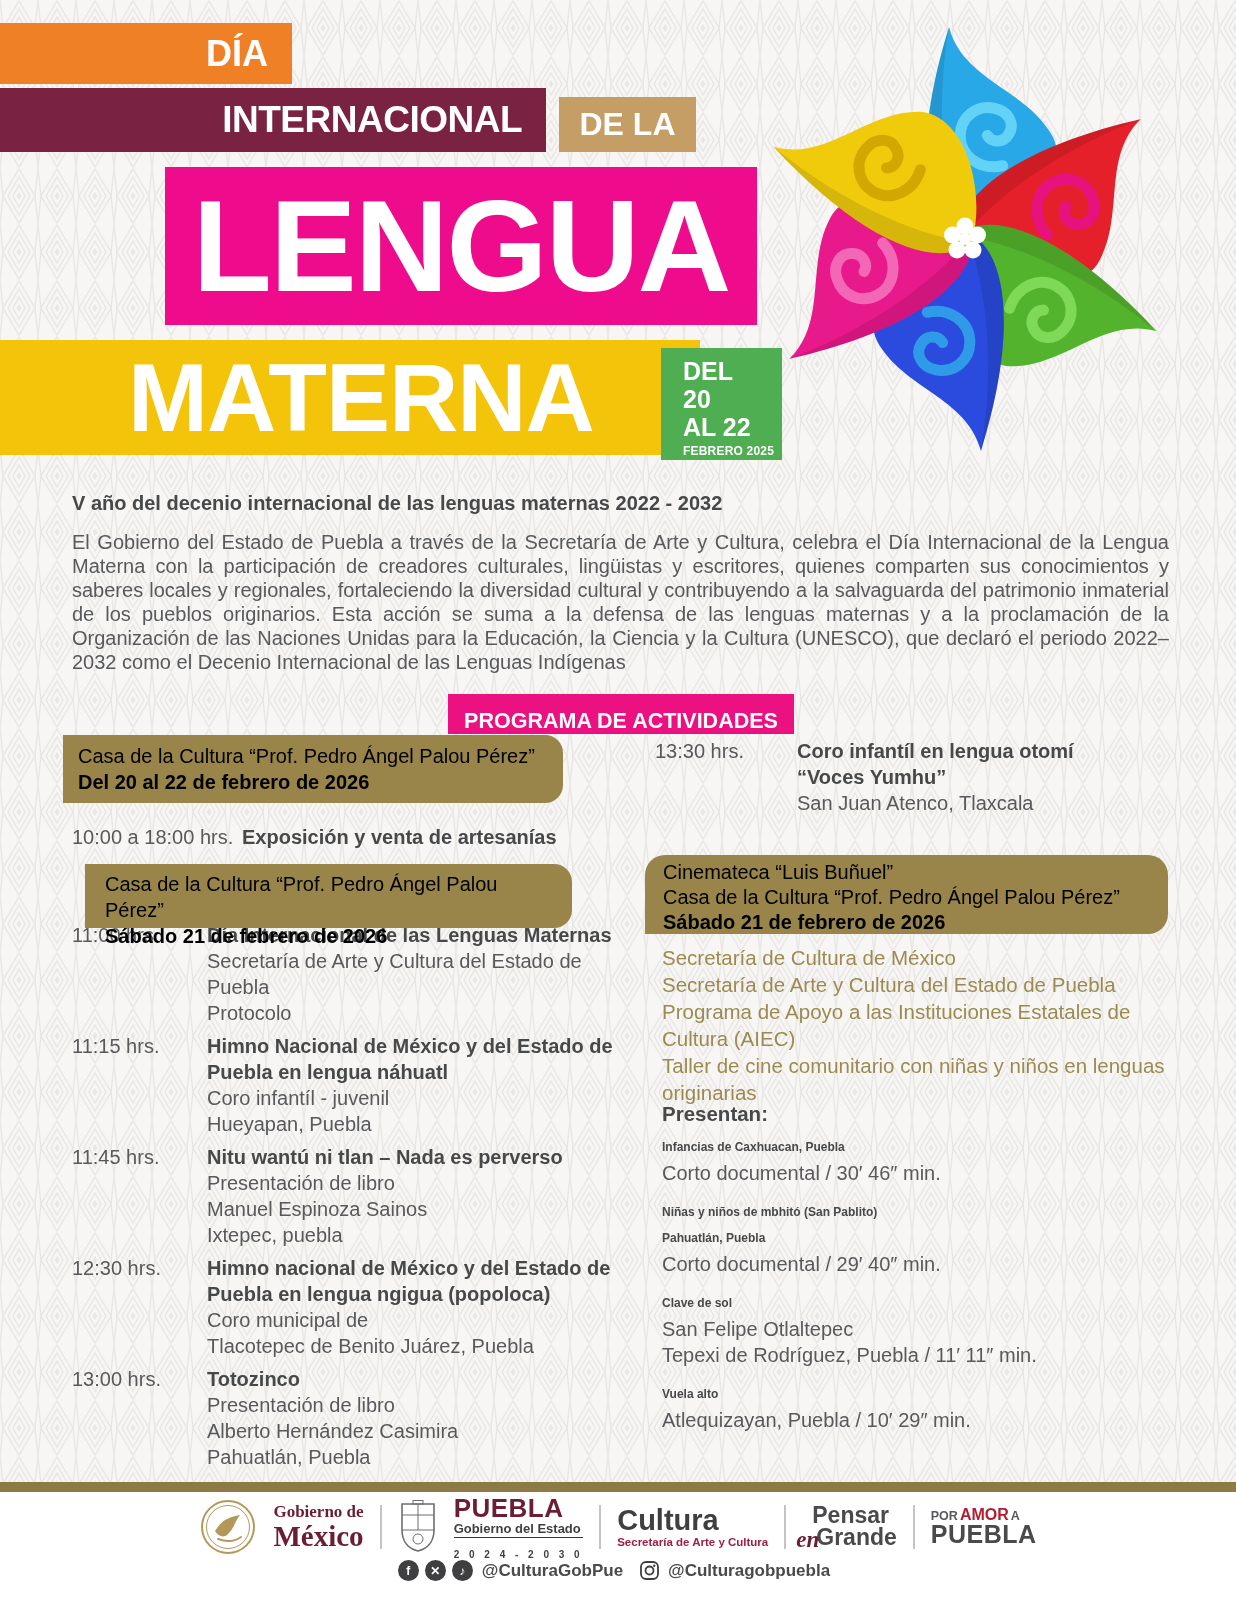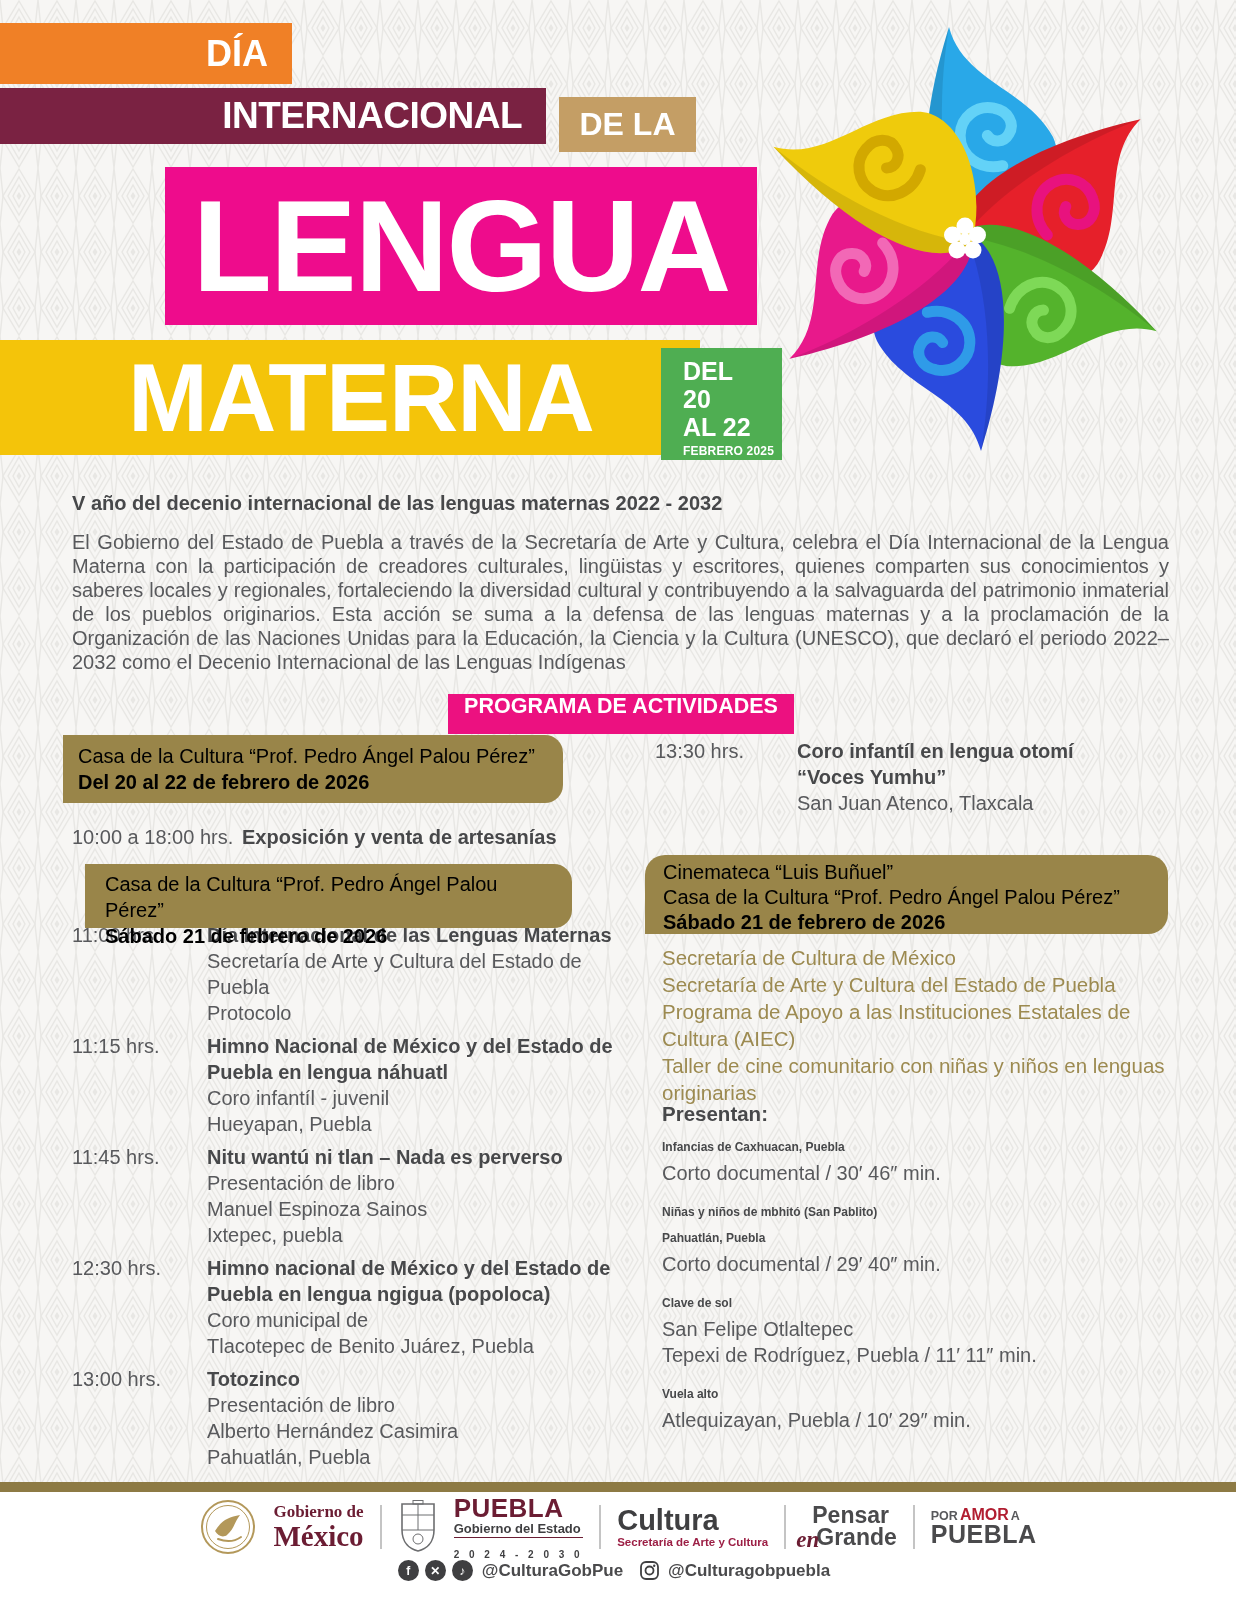--- a/index.html
+++ b/index.html
@@ -15,35 +15,35 @@
   }
   *{margin:0;padding:0;box-sizing:border-box;}
   body{background:#fff;font-family:"Liberation Sans",sans-serif;}
   .poster{position:relative;width:1236px;height:1600px;overflow:hidden;background:#F7F6F4;margin:0 auto;}
   .abs{position:absolute;}
   .bgpattern{position:absolute;left:0;top:0;z-index:0;}
 
   
   .hbar{position:absolute;display:flex;align-items:center;color:#fff;font-weight:800;z-index:2;}
   .bar-dia{left:0;top:23px;width:292px;height:61px;background:var(--orange);justify-content:flex-end;padding-right:24px;font-size:36px;}
-  .bar-int{left:0;top:88px;width:546px;height:56px;background:var(--maroon);justify-content:flex-end;padding-right:24px;font-size:37px;letter-spacing:-0.5px;}
+  .bar-int{left:0;top:88px;width:546px;height:64px;background:var(--maroon);justify-content:flex-end;padding-right:24px;font-size:37px;letter-spacing:-0.5px;}
   .bar-dela{left:559px;top:97px;width:137px;height:55px;background:var(--tan);justify-content:center;font-size:32px;}
   .bar-lengua{left:165px;top:167px;width:592px;height:158px;background:var(--pink);justify-content:center;font-size:130px;letter-spacing:-2px;}
   .bar-materna{left:0;top:340px;width:700px;height:115px;background:var(--yellow);justify-content:center;font-size:96px;letter-spacing:-1px;padding-left:22px;}
   .badge{left:661px;top:348px;width:121px;height:112px;background:var(--green);position:absolute;color:#fff;font-weight:800;padding:9px 6px 0 22px;line-height:28px;z-index:2;}
   .badge .bl{font-size:25px;}
   .badge .bsmall{font-size:12px;line-height:14px;margin-top:3px;letter-spacing:0.2px;}
   .pinwheel{position:absolute;left:715px;top:12px;z-index:5;}
 
   
   .intro-sub{left:72px;top:492px;width:1100px;font-size:20px;font-weight:700;color:var(--text-dark);z-index:1;}
   .intro-par{left:72px;top:530px;width:1097px;font-size:20px;line-height:24px;color:var(--text-gray);text-align:justify;z-index:1;}
 
   
-  .program{left:448px;top:694px;width:346px;height:40px;background:var(--program-pink);display:flex;align-items:flex-start;justify-content:center;color:#fff;font-weight:800;font-size:21.5px;z-index:2;}
+  .program{left:448px;top:694px;width:346px;height:40px;background:var(--program-pink);display:flex;align-items:flex-end;justify-content:center;color:#fff;font-weight:800;font-size:21.5px;z-index:2;}
 
   
   .vbanner{position:absolute;background:var(--gold);color:#000000;font-size:20px;line-height:26px;z-index:2;}
   .vb1{left:63px;top:735px;width:500px;height:68px;border-radius:0 18px 18px 0;padding:8px 12px 0 15px;}
   .vb2{left:85px;top:864px;width:487px;height:64px;border-radius:0 18px 18px 0;padding:7px 12px 0 20px;}
   .vb3{left:645px;top:855px;width:523px;height:79px;border-radius:20px 20px 20px 0;padding:5px 12px 0 18px;line-height:25px;}
   .vb-line.bold{font-weight:800;}
 
   
   .expo{left:72px;top:826px;display:flex;z-index:1;font-size:20px;color:var(--text-gray);}

